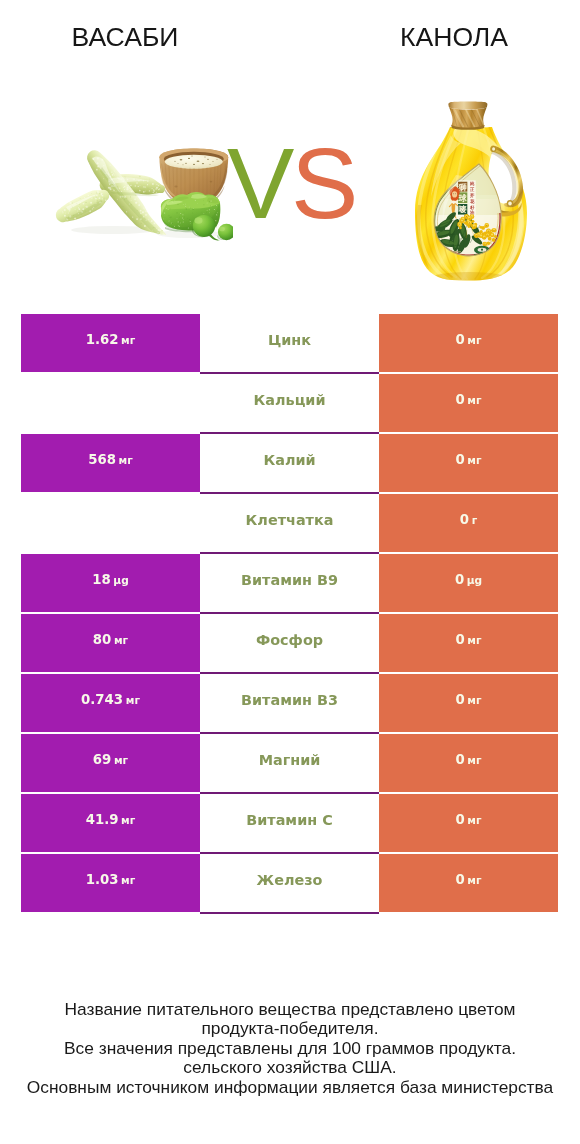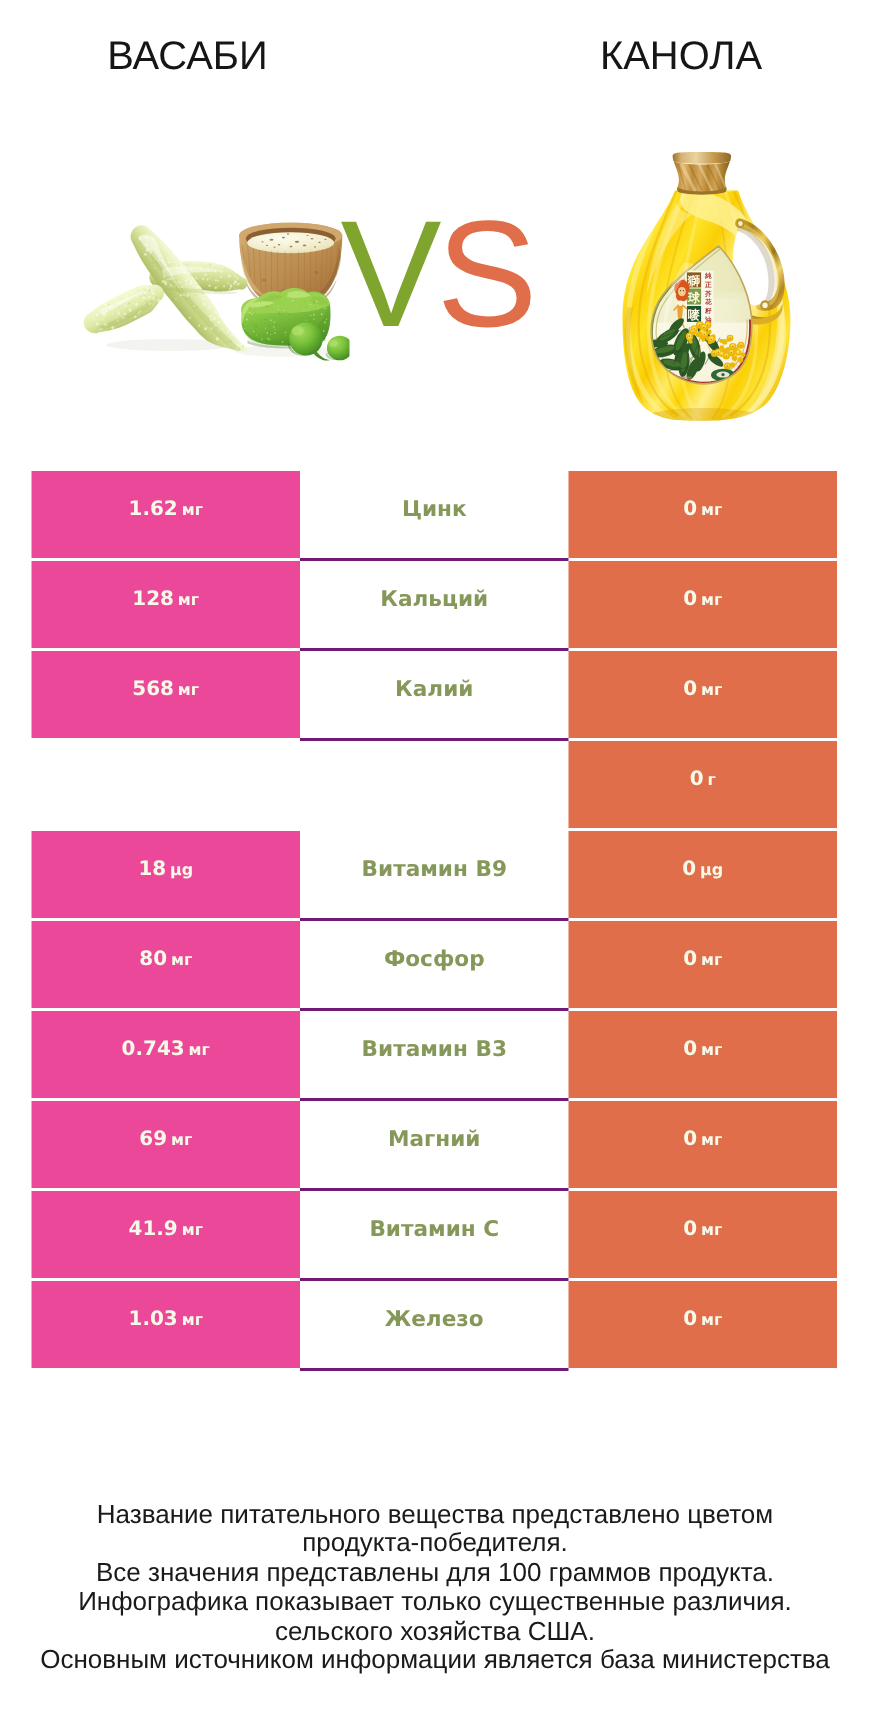--- a/index.html
+++ b/index.html
@@ -23,21 +23,21 @@
   .vs{position:absolute;left:227px;top:133px;font-size:101px;font-weight:400;
       line-height:1;letter-spacing:-3.4px;}
   .vs .v{color:#7fa52f;}
   .vs .s{color:#e06e4a;}
 
   
   .tbl{position:absolute;left:21px;top:314px;width:537px;}
   .row{position:relative;height:58px;margin-bottom:2px;}
   .cell{position:absolute;top:0;height:58px;box-sizing:border-box;
         display:flex;align-items:center;justify-content:center;}
-  .c-left{left:0;width:179px;background:#ec4899;}
+  .c-left{left:0;width:179px;background:#a21caf;}
   .c-mid{left:179px;width:179px;height:60px;background:#fff;border-bottom:2px solid #701a75;}
   .c-right{left:358px;width:179px;background:#e06e4a;}
   .val{color:#f7f9e8;font-weight:700;font-size:13.3px;white-space:nowrap;
        font-family:"DejaVu Sans",sans-serif;position:relative;top:-3.5px;}
   .val .u{font-size:10.6px;font-weight:700;margin-left:2.6px;}
   .lbl{color:#869859;font-weight:700;font-size:14.4px;position:relative;top:-3.5px;
        font-family:"DejaVu Sans",sans-serif;}
 
   
   .foot{position:absolute;left:0;top:1000px;width:580px;text-align:center;
@@ -917,42 +917,42 @@
           <span class="val"><span>1.62</span><span class="u">мг</span></span>
         </div>
         <div class="cell c-mid">
           <span class="lbl">Цинк</span>
         </div>
         <div class="cell c-right">
           <span class="val"><span>0</span><span class="u">мг</span></span>
         </div>
       </div>
       <div class="row">
-        <div class="cell c-left">
-          <span class="val"><span>128</span><span class="u">мг</span></span>
-        </div>
         <div class="cell c-mid">
           <span class="lbl">Кальций</span>
         </div>
         <div class="cell c-right">
           <span class="val"><span>0</span><span class="u">мг</span></span>
         </div>
       </div>
       <div class="row">
         <div class="cell c-left">
           <span class="val"><span>568</span><span class="u">мг</span></span>
         </div>
         <div class="cell c-mid">
           <span class="lbl">Калий</span>
         </div>
         <div class="cell c-right">
           <span class="val"><span>0</span><span class="u">мг</span></span>
         </div>
       </div>
       <div class="row">
+        <div class="cell c-mid">
+          <span class="lbl">Клетчатка</span>
+        </div>
         <div class="cell c-right">
           <span class="val"><span>0</span><span class="u">г</span></span>
         </div>
       </div>
       <div class="row">
         <div class="cell c-left">
           <span class="val"><span>18</span><span class="u">µg</span></span>
         </div>
         <div class="cell c-mid">
           <span class="lbl">Витамин B9</span>
@@ -1015,18 +1015,17 @@
         <div class="cell c-right">
           <span class="val"><span>0</span><span class="u">мг</span></span>
         </div>
       </div>
     </div>
 
   <div class="foot">
       <div>Название питательного вещества представлено цветом</div>
       <div>продукта-победителя.</div>
       <div>Все значения представлены для 100 граммов продукта.</div>
-      <div>Инфографика показывает только существенные различия.</div>
       <div>сельского хозяйства США.</div>
       <div>Основным источником информации является база министерства</div>
     </div>
 
 </div>
 
 </body></html>

